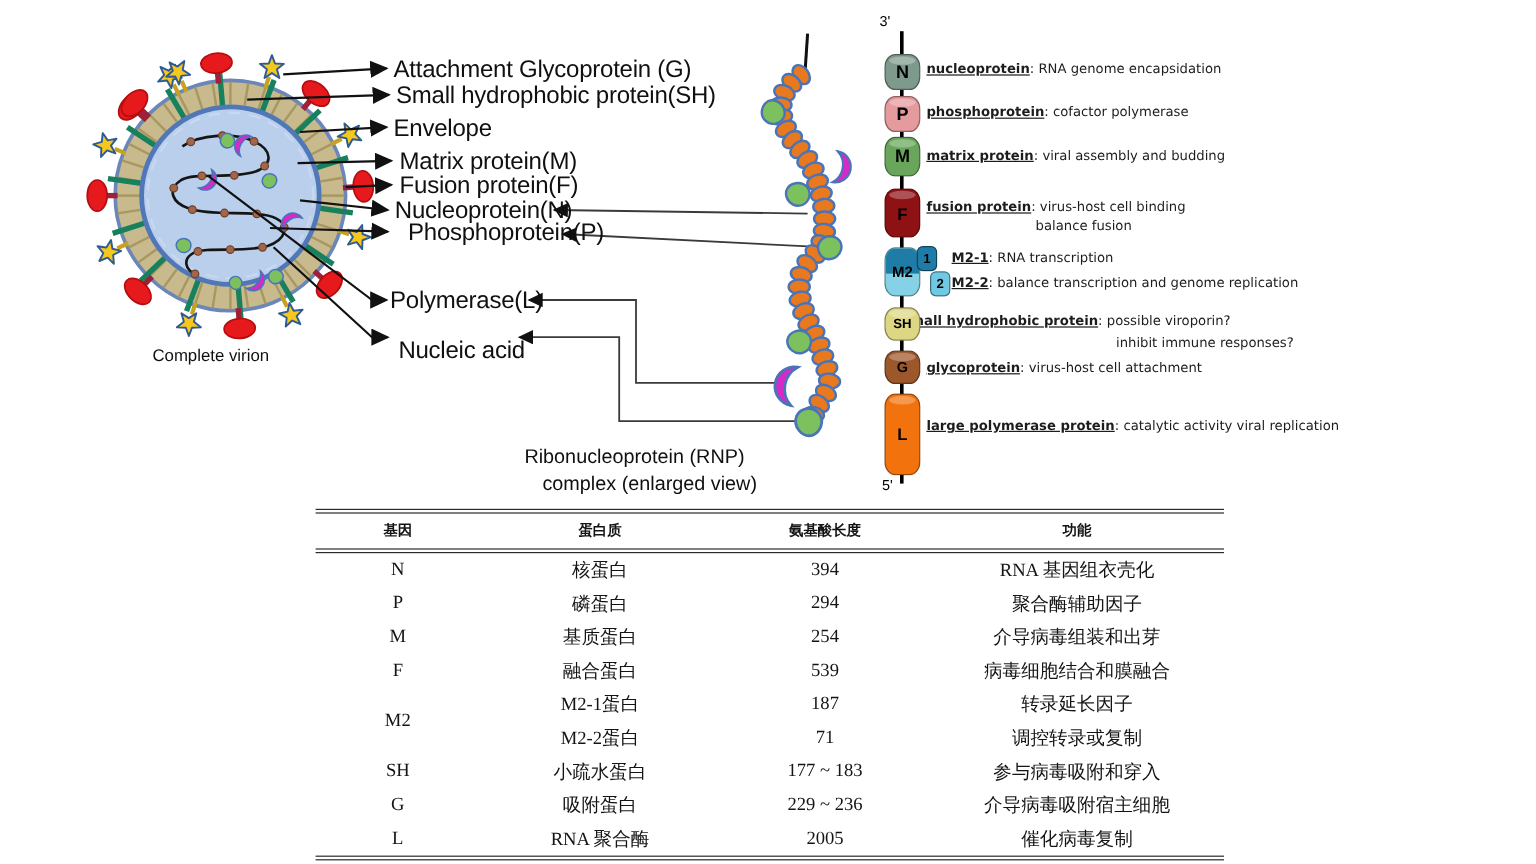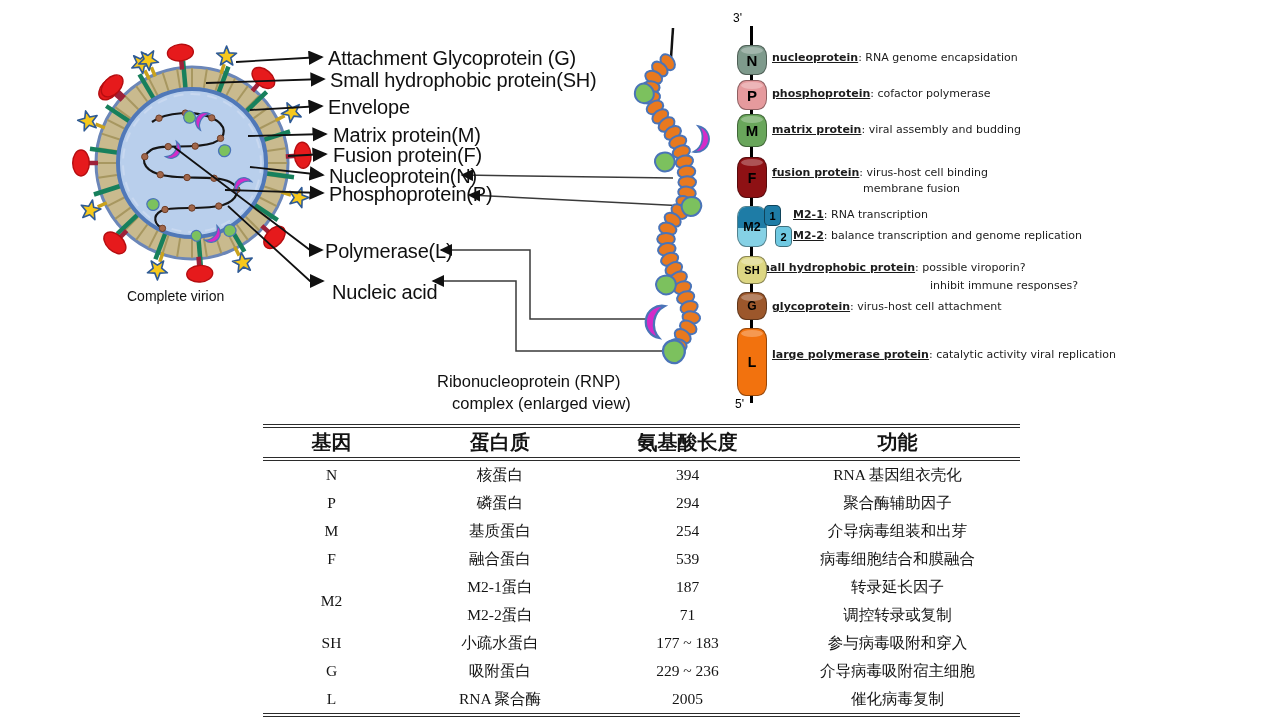--- a/index.html
+++ b/index.html
@@ -27,21 +27,21 @@
        border-radius:5px;display:flex;align-items:center;justify-content:center;
        font-weight:bold;font-size:11px;color:#000;z-index:3;}
   .gdesc{position:absolute;font-size:11px;color:#1c1c1c;white-space:nowrap;z-index:2;
        font-family:"DejaVu Sans","Liberation Sans",sans-serif;}
   .gdesc b{font-weight:bold;text-decoration:underline;}
   
   #gene-table{position:absolute;left:263px;top:424px;width:757px;z-index:2;
        border-collapse:collapse;table-layout:fixed;color:#141414;
        font-family:"Liberation Serif","DejaVu Serif",serif;
        border-top:4px double #2b2b2b;border-bottom:4px double #2b2b2b;}
-  #gene-table th{border-bottom:4px double #2b2b2b;height:29px;font-size:20px;font-weight:bold;
+  #gene-table th{border-bottom:4px double #2b2b2b;height:29px;font-size:12px;font-weight:bold;
        text-align:center;padding:0;}
   #gene-table td{height:28px;font-size:15.5px;text-align:center;padding:0;vertical-align:middle;}
 </style>
 </head>
 <body>
 
 <svg id="fig" xmlns="http://www.w3.org/2000/svg">
   <defs>
     <marker id="arr" markerWidth="9" markerHeight="9" refX="7.5" refY="4" orient="auto">
       <path d="M0,0 L8.5,4 L0,8 Z" fill="#111"></path>
@@ -225,21 +225,21 @@
       <path d="M0,-10 C8,-9 11,1 6,7 C1,12 -8,10 -10,3 C-12,-4 -6,-10 0,-10 Z" fill="#7cc15e" stroke="#4a74b8" stroke-width="2" transform="translate(673 352) rotate(160) scale(1.15)"></path>
     </g>
 </svg>
 
 <div class="abs vlabel" style="left:328px;top:47px">Attachment Glycoprotein (G)</div>
 <div class="abs vlabel" style="left:330px;top:69px">Small hydrophobic protein(SH)</div>
 <div class="abs vlabel" style="left:328px;top:96px">Envelope</div>
 <div class="abs vlabel" style="left:333px;top:124px">Matrix protein(M)</div>
 <div class="abs vlabel" style="left:333px;top:144px">Fusion protein(F)</div>
 <div class="abs vlabel" style="left:329px;top:165px">Nucleoprotein(N)</div>
-<div class="abs vlabel" style="left:329px;top:183px">Phosphoprotein(P)</div>
+<div class="abs vlabel" style="left:340px;top:183px">Phosphoprotein(P)</div>
 <div class="abs vlabel" style="left:325px;top:240px">Polymerase(L)</div>
 <div class="abs vlabel" style="left:332px;top:281px">Nucleic acid</div>
 <div class="abs caption" style="left:127px;top:288px">Complete virion</div>
 
 <div class="abs rnpcap" style="left:437px;top:372px">Ribonucleoprotein (RNP)</div>
 <div class="abs rnpcap" style="left:452px;top:394px">complex (enlarged view)</div>
 
 <div class="abs gend" style="left:733px;top:11px">3'</div>
 <div class="abs gend" style="left:735px;top:397px">5'</div>
 <div class="gline"></div>
@@ -269,21 +269,21 @@
     <span>G</span>
   </div>
 <div class="cyl" style="left:737px;top:328px;height:68px;background:#f2720e;font-size:14px">
     <span>L</span>
   </div>
 
 <div class="gdesc" style="left:772px;top:51px"><b>nucleoprotein</b><span>: RNA genome encapsidation</span></div>
 <div class="gdesc" style="left:772px;top:87px"><b>phosphoprotein</b><span>: cofactor polymerase</span></div>
 <div class="gdesc" style="left:772px;top:123px"><b>matrix protein</b><span>: viral assembly and budding</span></div>
 <div class="gdesc" style="left:772px;top:166px"><b>fusion protein</b><span>: virus-host cell binding</span></div>
-<div class="gdesc" style="left:863px;top:182px"><span>membrane fusion</span></div>
+<div class="gdesc" style="left:863px;top:182px"><span>balance fusion</span></div>
 <div class="gdesc" style="left:793px;top:208px"><b>M2-1</b><span>: RNA transcription</span></div>
 <div class="gdesc" style="left:793px;top:229px"><b>M2-2</b><span>: balance transcription and genome replication</span></div>
 <div class="gdesc" style="left:752px;top:261px"><b>small hydrophobic protein</b><span>: possible viroporin?</span></div>
 <div class="gdesc" style="left:930px;top:279px"><span>inhibit immune responses?</span></div>
 <div class="gdesc" style="left:772px;top:300px"><b>glycoprotein</b><span>: virus-host cell attachment</span></div>
 <div class="gdesc" style="left:772px;top:348px"><b>large polymerase protein</b><span>: catalytic activity viral replication</span></div>
 
 <table id="gene-table">
   <colgroup>
       <col style="width:137px">

